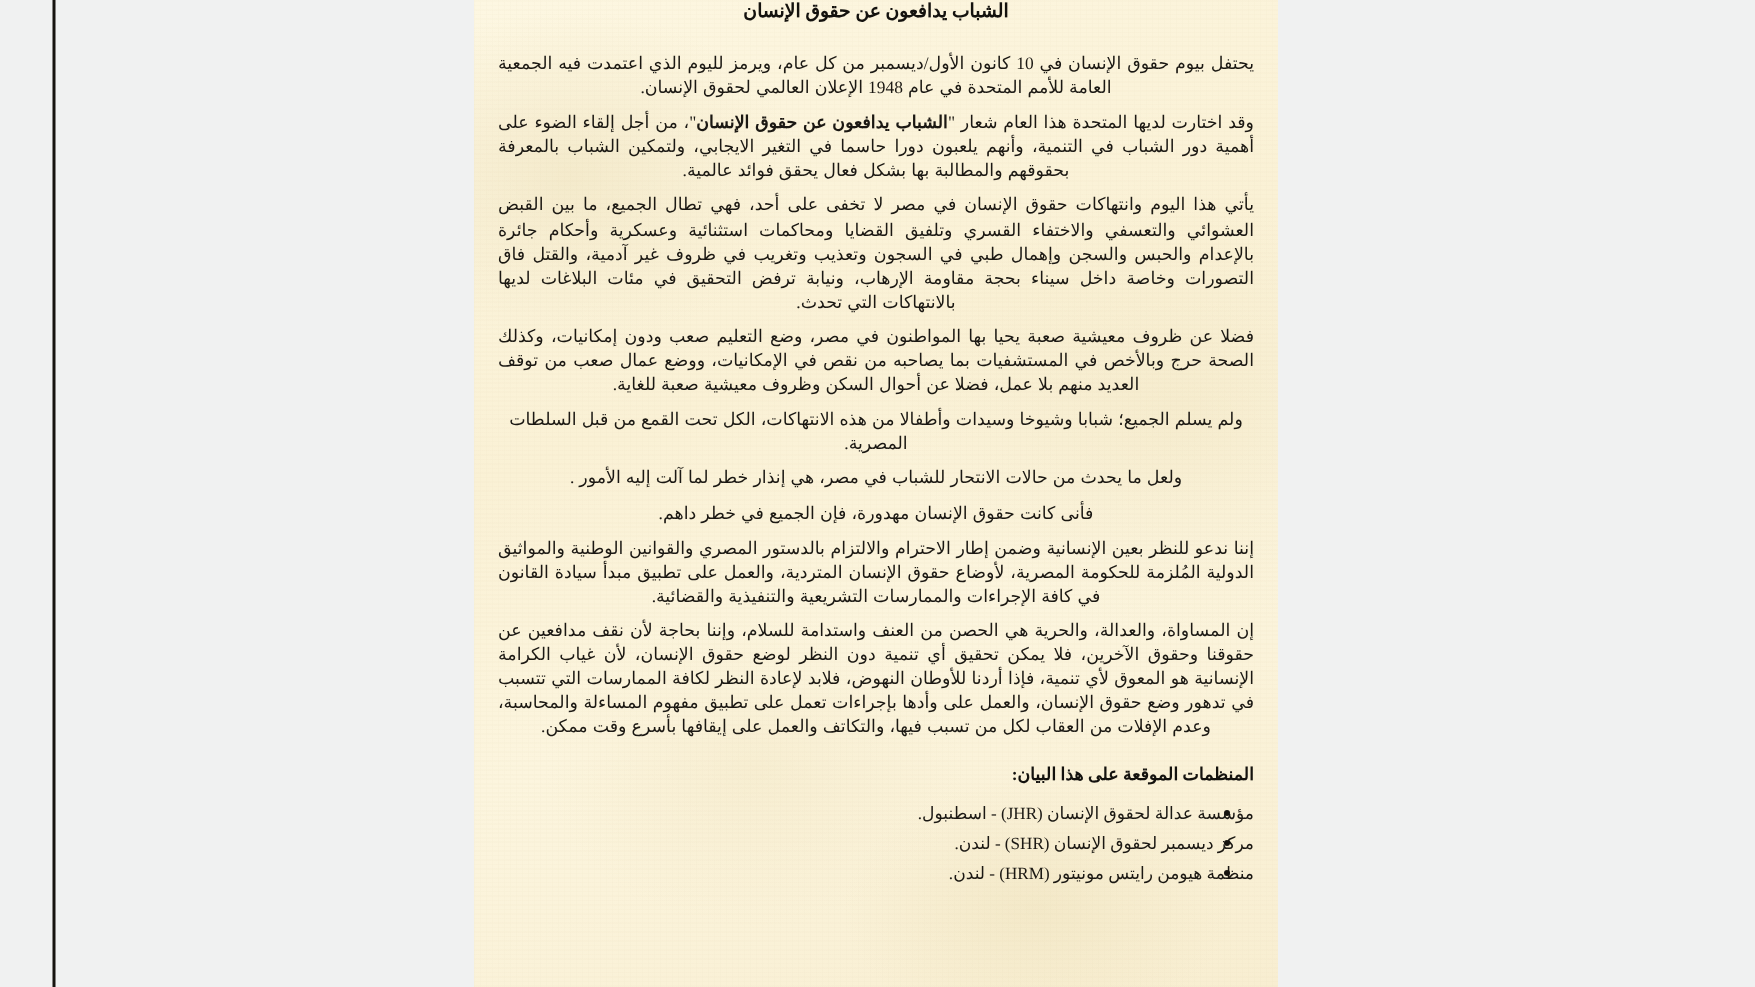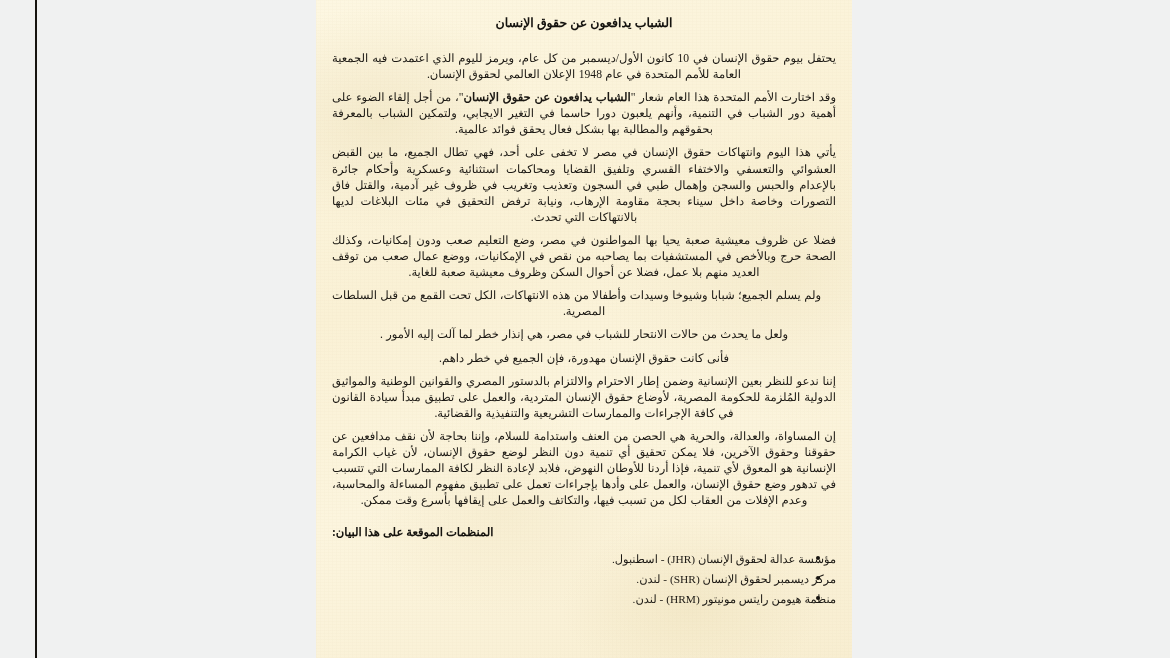--- a/index.html
+++ b/index.html
@@ -40,21 +40,21 @@
     width: 536px;
     height: 658px;
     background-color: #fbf4dc;
     background-image:
       radial-gradient(ellipse 220px 160px at 12% 18%, rgba(238,226,190,.55), rgba(238,226,190,0) 70%),
       radial-gradient(ellipse 260px 200px at 88% 42%, rgba(240,228,192,.48), rgba(240,228,192,0) 72%),
       radial-gradient(ellipse 200px 150px at 35% 78%, rgba(243,232,199,.5), rgba(243,232,199,0) 70%),
       radial-gradient(ellipse 180px 120px at 70% 92%, rgba(236,223,184,.45), rgba(236,223,184,0) 72%),
       linear-gradient(160deg, #fdf7e2 0%, #faf1d5 38%, #fcf5de 62%, #f8eed1 100%);
     box-sizing: border-box;
-    padding: 16px 16px;
+    padding: 0 16px;
     color: #1c1a16;
     overflow: hidden;
   }
 
   
   #page::after {
     content: "";
     position: absolute;
     inset: 0;
     pointer-events: none;
@@ -86,38 +86,38 @@
     font-size: 11.6px;
     line-height: 16.1px;
     text-align: justify;
     text-align-last: center;
     color: #1b1813;
     letter-spacing: 0;
     word-spacing: .5px;
   }
 
   p.para.center-only {
-    text-align: left;
+    text-align: center;
     text-align-last: center;
   }
 
   p.para:first-of-type {
     margin-top: 19px;
   }
 
   b.inline-bold {
     font-weight: bold;
   }
 
   p.signers-head {
     margin: 16px 0 6px 0;
     font-size: 11.6px;
     font-weight: bold;
     line-height: 16px;
-    text-align: left;
+    text-align: right;
     color: #14120e;
   }
 
   ul#signers {
     margin: 8px 0 0 0;
     padding: 0 0 0 0;
     list-style: none;
   }
 
   ul#signers li {
@@ -160,21 +160,21 @@
 
   <div id="left-rule"></div>
 
   <div id="page">
     <div id="doc-body">
 
       <h1 id="doc-title">الشباب يدافعون عن حقوق الإنسان</h1>
 
       <p class="para">يحتفل بيوم حقوق الإنسان في 10 كانون الأول/ديسمبر من كل عام، ويرمز لليوم الذي اعتمدت فيه الجمعية العامة للأمم المتحدة في عام 1948 الإعلان العالمي لحقوق الإنسان.</p>
 
-      <p class="para"><span>وقد اختارت الأمم المتحدة هذا العام شعار "</span><b class="inline-bold">الشباب يدافعون عن حقوق الإنسان</b><span>"، من أجل إلقاء الضوء على أهمية دور الشباب في التنمية، وأنهم يلعبون دورا حاسما في التغير الايجابي، ولتمكين الشباب بالمعرفة بحقوقهم والمطالبة بها بشكل فعال يحقق فوائد عالمية.</span></p>
+      <p class="para"><span>وقد اختارت لديها المتحدة هذا العام شعار "</span><b class="inline-bold">الشباب يدافعون عن حقوق الإنسان</b><span>"، من أجل إلقاء الضوء على أهمية دور الشباب في التنمية، وأنهم يلعبون دورا حاسما في التغير الايجابي، ولتمكين الشباب بالمعرفة بحقوقهم والمطالبة بها بشكل فعال يحقق فوائد عالمية.</span></p>
 
       <p class="para">يأتي هذا اليوم وانتهاكات حقوق الإنسان في مصر لا تخفى على أحد، فهي تطال الجميع، ما بين القبض العشوائي والتعسفي والاختفاء القسري وتلفيق القضايا ومحاكمات استثنائية وعسكرية وأحكام جائرة بالإعدام والحبس والسجن وإهمال طبي في السجون وتعذيب وتغريب في ظروف غير آدمية، والقتل فاق التصورات وخاصة داخل سيناء بحجة مقاومة الإرهاب، ونيابة ترفض التحقيق في مئات البلاغات لديها بالانتهاكات التي تحدث.</p>
 
       <p class="para">فضلا عن ظروف معيشية صعبة يحيا بها المواطنون في مصر، وضع التعليم صعب ودون إمكانيات، وكذلك الصحة حرج وبالأخص في المستشفيات بما يصاحبه من نقص في الإمكانيات، ووضع عمال صعب من توقف العديد منهم بلا عمل، فضلا عن أحوال السكن وظروف معيشية صعبة للغاية.</p>
 
       <p class="para center-only">ولم يسلم الجميع؛ شبابا وشيوخا وسيدات وأطفالا من هذه الانتهاكات، الكل تحت القمع من قبل السلطات المصرية.</p>
 
 
       <p class="para center-only">ولعل ما يحدث من حالات الانتحار للشباب في مصر، هي إنذار خطر لما آلت إليه الأمور .</p>
 

